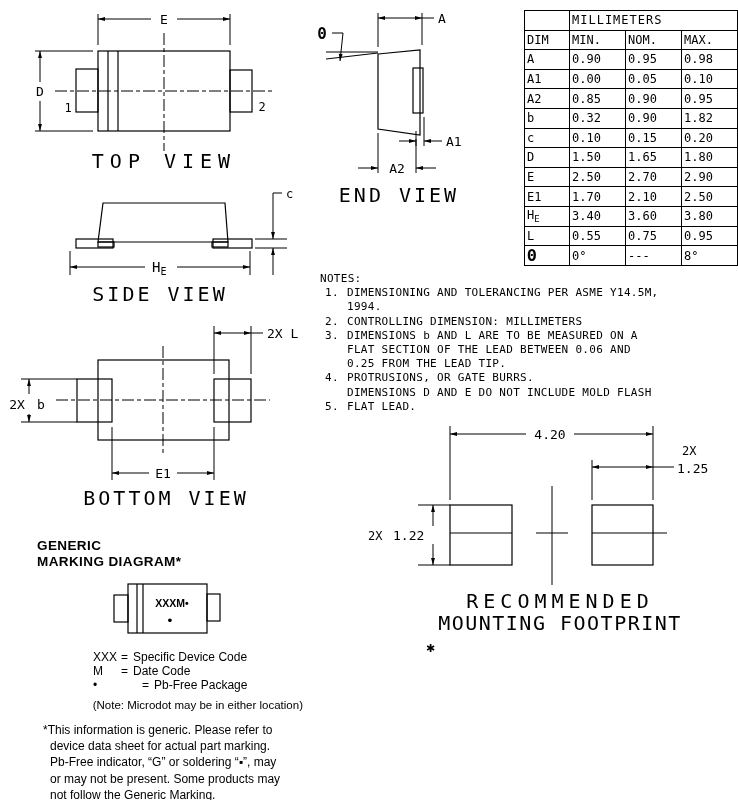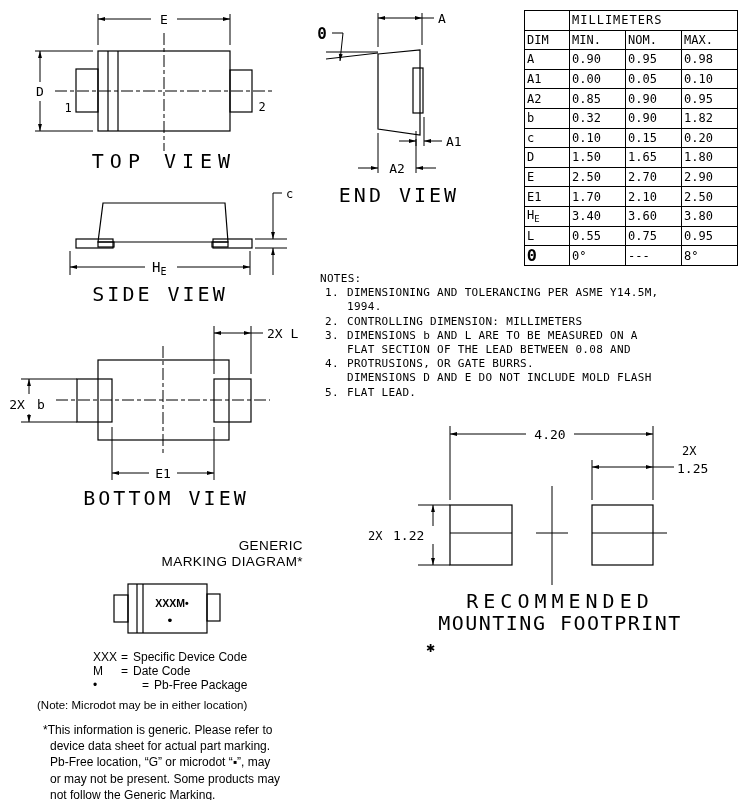--- a/index.html
+++ b/index.html
@@ -30,28 +30,28 @@
   
   .notes{position:absolute;left:320px;top:272px;width:418px;
          font-size:11px;line-height:14.2px;letter-spacing:0.3px;white-space:nowrap}
   .nitem{display:flex}
   .nnum{padding-left:5px;width:22px;flex:none}
   .nlines{flex:1}
 
   
   .marking{position:absolute;left:37px;top:538px;width:266px;height:185px;
            font-family:"Liberation Sans",sans-serif}
-  .mtitle{position:absolute;width:100%;text-align:right;font-weight:normal;
+  .mtitle{position:absolute;width:100%;text-align:left;font-weight:bold;
           font-size:13.5px;letter-spacing:0.4px}
   .legend{position:absolute;left:56px;top:112px;font-size:12px;line-height:14px}
   .lrow{white-space:nowrap}
   .lterm{display:inline-block;width:28px}
   .leq{display:inline-block;margin-right:5px}
   .leq-indent{margin-left:21px}
-  .mnote{position:absolute;left:0;top:161px;width:100%;text-align:left;font-size:11.5px}
+  .mnote{position:absolute;left:0;top:161px;width:100%;text-align:right;font-size:11.5px}
 
   
   .soldering{position:absolute;left:426px;top:642px;width:312px;display:flex;
              font-family:"Liberation Sans",sans-serif;font-size:10.5px;line-height:12.8px}
   .star{width:21px;flex:none;font-size:11px}
   .gfoot{position:absolute;left:43px;top:722px;width:305px;
          font-family:"Liberation Sans",sans-serif;font-size:12px;line-height:16.2px}
   .gfoot .ind{padding-left:7px}
 </style>
 </head>
@@ -272,21 +272,22 @@
     <div class="nitem">
       <span class="nnum">2.</span>
       <div class="nlines">
         <div>CONTROLLING DIMENSION: MILLIMETERS</div>
       </div>
     </div>
     <div class="nitem">
       <span class="nnum">3.</span>
       <div class="nlines">
         <div>DIMENSIONS b AND L ARE TO BE MEASURED ON A</div>
-        <div>FLAT SECTION OF THE LEAD BETWEEN 0.08 AND</div>
+        <div>FLAT SECTION OF THE LEAD BETWEEN 0.06 AND</div>
+        <div>0.25 FROM THE LEAD TIP.</div>
       </div>
     </div>
     <div class="nitem">
       <span class="nnum">4.</span>
       <div class="nlines">
         <div>PROTRUSIONS, OR GATE BURRS.</div>
         <div>DIMENSIONS D AND E DO NOT INCLUDE MOLD FLASH</div>
       </div>
     </div>
     <div class="nitem">
@@ -356,18 +357,18 @@
     <div class="mnote">(Note: Microdot may be in either location)</div>
   </div>
 
   <div class="soldering">
     <span class="star">✱</span>
   </div>
 
   <div class="gfoot">
     <div>*This information is generic. Please refer to</div>
     <div class="ind">device data sheet for actual part marking.</div>
-    <div class="ind">Pb-Free location, “G” or microdot “▪”, may</div>
+    <div class="ind">Pb-Free indicator, “G” or soldering “▪”, may</div>
     <div class="ind">or may not be present. Some products may</div>
     <div class="ind">not follow the Generic Marking.</div>
   </div>
 
 </div>
 
 </body></html>

